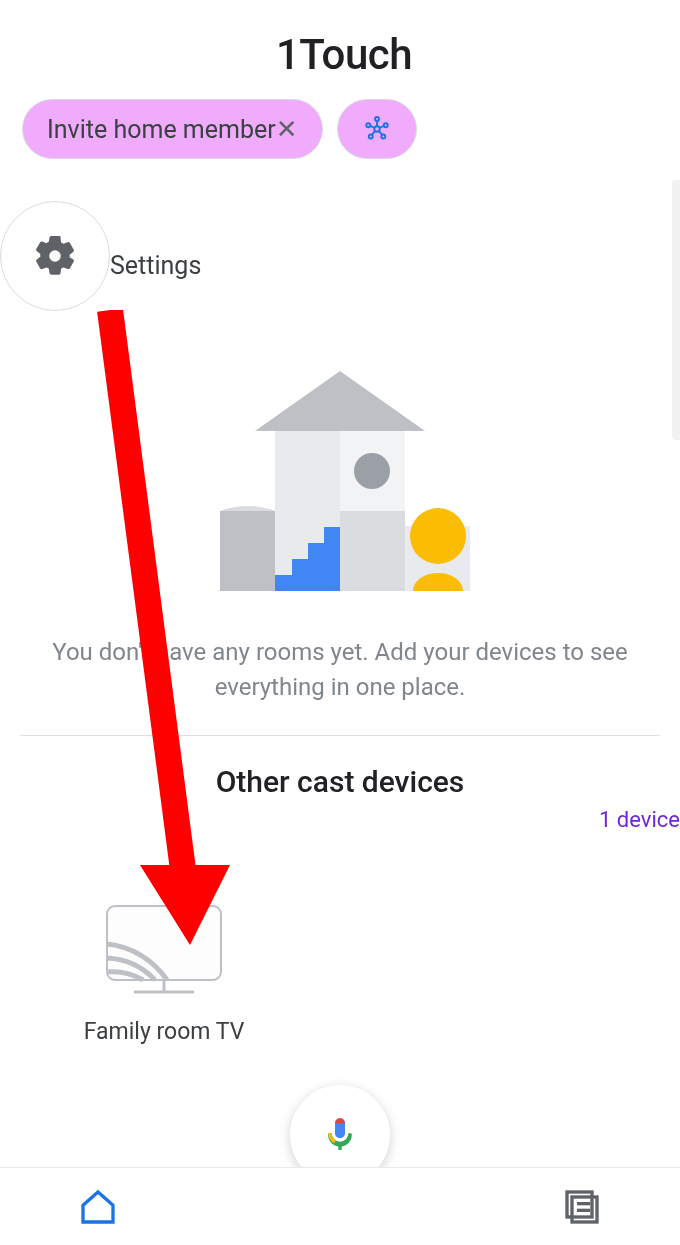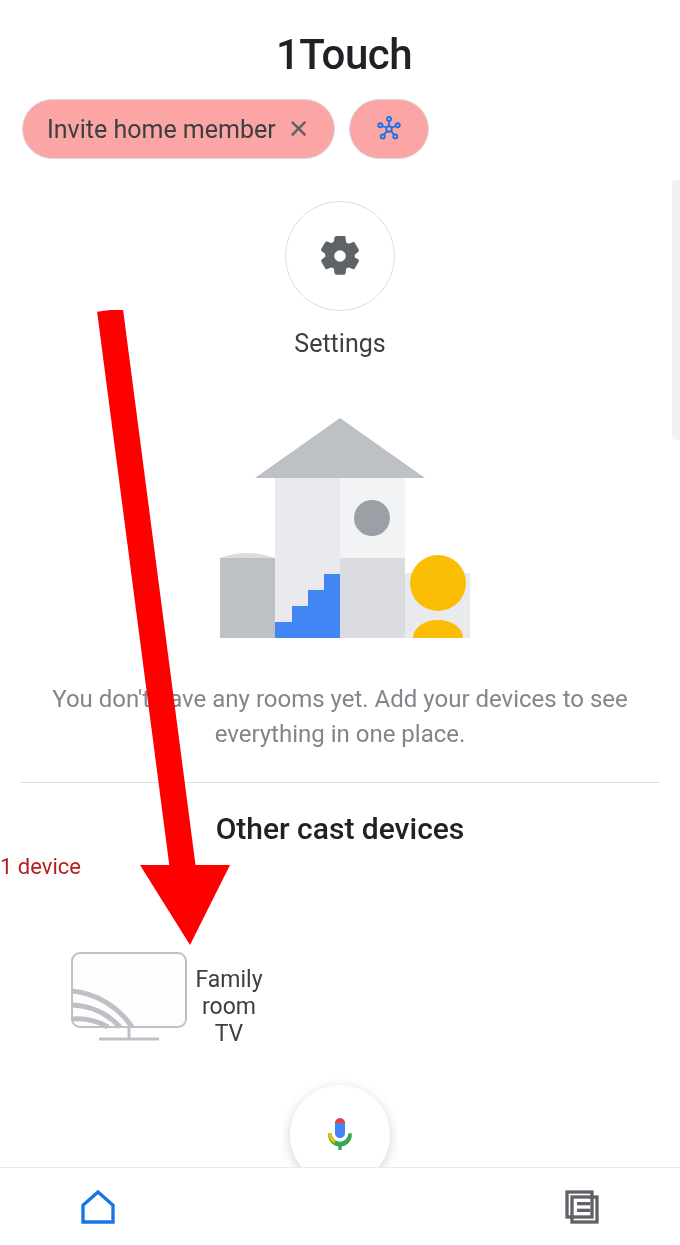--- a/index.html
+++ b/index.html
@@ -2,41 +2,41 @@
 <html><head>
 <meta charset="utf-8">
 <style>
   * { box-sizing: border-box; margin: 0; padding: 0; }
   html, body { width: 680px; height: 1245px; font-family: 'Product Sans', 'Roboto', Arial, sans-serif; background: #fff; overflow: hidden; position: relative; }
   body { display: flex; flex-direction: column; }
 
   .header-title { text-align: center; font-size: 42px; font-weight: 500; color: #202124; padding: 30px 0 20px 8px; letter-spacing: -0.5px; }
 
   .chips-row { display: flex; gap: 14px; padding: 0 22px 24px 22px; overflow: hidden; white-space: nowrap; }
-  .chip { display: inline-flex; align-items: center; gap: 12px; border: 1px solid #dadce0; border-radius: 999px; padding: 14px 24px; font-size: 25px; color: #3c4043; background: #fca5a5; flex-shrink: 0; }
+  .chip { display: inline-flex; align-items: center; border: 1px solid #dadce0; border-radius: 999px; padding: 14px 24px; font-size: 25px; color: #3c4043; background: #f0abfc; flex-shrink: 0; }
   .chip .icon { display: inline-flex; }
   .chip .close-x { font-size: 26px; color: #5f6368; font-weight: 500; }
   .chip .smartthings-icon svg { width: 30px; height: 30px; }
 
-  .settings-block { display: flex; flex-direction: column; align-items: center; padding: 18px 0 10px 0; }
+  .settings-block { display: flex; align-items: center; padding: 18px 0 10px 0; }
   .settings-circle { width: 110px; height: 110px; border: 1px solid #dadce0; border-radius: 50%; display: flex; align-items: center; justify-content: center; }
   .settings-circle svg { width: 46px; height: 46px; stroke: #5f6368; fill: #5f6368; }
   .settings-label { margin-top: 18px; font-size: 25px; color: #3c4043; }
 
   .house-illustration { display: flex; justify-content: center; padding: 50px 0 34px 0; }
 
   .empty-msg { text-align: center; color: #80868b; font-size: 24px; line-height: 1.45; padding: 0 40px 30px 40px; }
 
   .divider { height: 1px; background: #e0e0e0; margin: 0 20px; }
 
   .section-title { text-align: center; font-size: 30px; color: #202124; padding-top: 28px; font-weight: 500; }
-  .section-sub { text-align: left; font-size: 22px; color: #b91c1c; padding-top: 8px; }
+  .section-sub { text-align: right; font-size: 22px; color: #6d28d9; padding-top: 8px; }
 
   .device-row { padding: 70px 0 0 64px; }
-  .device-tile { display: flex; flex-direction: row; align-items: center; width: 200px; }
+  .device-tile { display: flex; flex-direction: column; align-items: center; width: 200px; }
   .device-icon { width: 130px; height: 100px; display: flex; align-items: center; justify-content: center; }
   .device-label { font-size: 23px; color: #3c4043; margin-top: 16px; text-align: center; }
 
   .mic-fab { position: absolute; left: 50%; transform: translateX(-50%); bottom: 60px; width: 100px; height: 100px; background: #fff; border-radius: 50%; box-shadow: 0 3px 12px rgba(0,0,0,0.18); display: flex; align-items: center; justify-content: center; }
 
   .bottom-bar { position: absolute; bottom: 0; left: 0; right: 0; height: 78px; border-top: 1px solid #e8eaed; display: flex; align-items: center; justify-content: space-between; padding: 0 78px; background: #fff; }
   .bottom-bar .nav-btn { display: flex; align-items: center; justify-content: center; }
 
   .red-arrow { position: absolute; left: 30px; top: 310px; pointer-events: none; }
 

